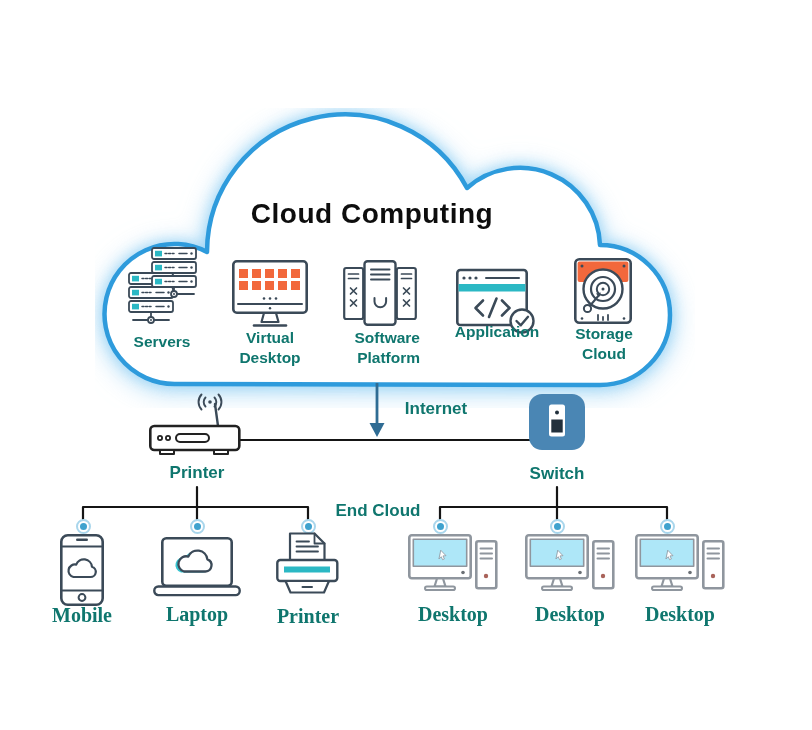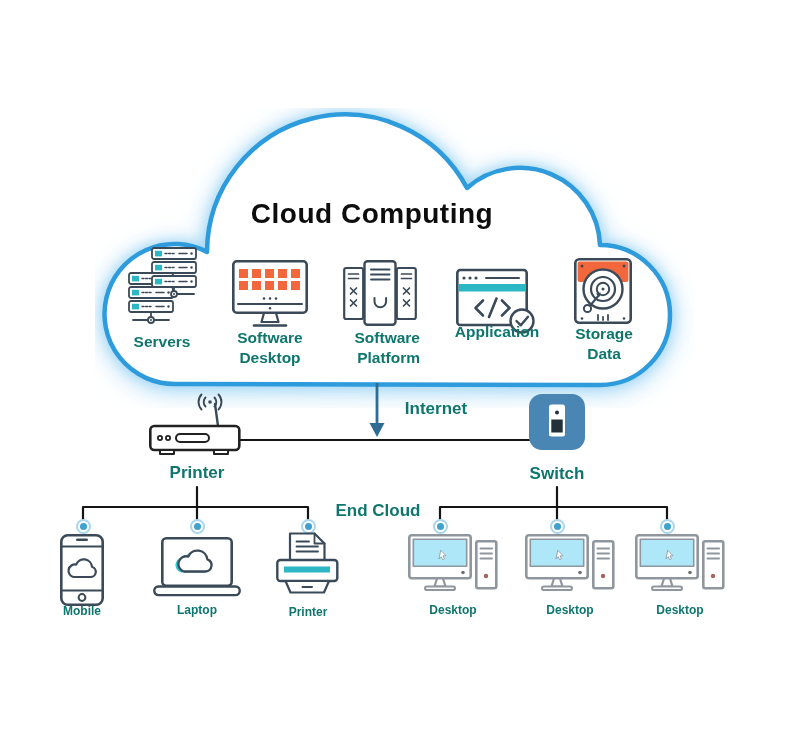--- a/index.html
+++ b/index.html
@@ -2,21 +2,21 @@
 <html><head>
 <meta charset="utf-8">
 <style>
   html,body{margin:0;padding:0;background:#fff;}
   .canvas{position:relative;width:812px;height:730px;background:#fff;
           font-family:"Liberation Sans",sans-serif;overflow:hidden;margin-top:20px;}
   .abs{position:absolute;}
   .lbl{position:absolute;text-align:center;color:#0f766e;font-weight:700;}
   .svc-lbl{font-size:15.5px;line-height:20px;}
   .net-lbl{font-size:17px;}
-  .dev-lbl{font-size:12px;}
+  .dev-lbl{font-size:20px;font-family:Liberation Serif, serif;}
   .title{position:absolute;text-align:center;color:#0D0D0D;font-weight:700;
          font-size:28px;letter-spacing:.5px;}
   
   svg.icon{stroke:#3B4A58;fill:none;stroke-width:2.2;stroke-linecap:round;stroke-linejoin:round;}
   svg.icon-gray{stroke:#8F969E;fill:none;stroke-width:2.4;stroke-linecap:round;stroke-linejoin:round;}
   .cloud-path{filter:drop-shadow(0 0 7px rgba(150,210,245,.85)) drop-shadow(0 4px 12px rgba(140,205,243,.65));}
   .dot{position:absolute;width:15px;height:15px;border-radius:50%;background:#fff;
        border:2px solid #A9D6EC;box-sizing:border-box;display:flex;align-items:center;justify-content:center;}
   .dot::after{content:"";width:7px;height:7px;border-radius:50%;background:#3FA2CE;}
   .overlay{position:absolute;left:0;top:0;pointer-events:none;}
@@ -111,21 +111,21 @@
       <g fill="#3B4A58" stroke="none">
         <circle cx="32" cy="38.5" r="1.3"></circle>
           <circle cx="38" cy="38.5" r="1.3"></circle>
           <circle cx="44" cy="38.5" r="1.3"></circle>
         <circle cx="38" cy="48.3" r="1.2"></circle>
       </g>
       <line x1="6" y1="44" x2="70" y2="44" stroke-width="2"></line>
       <path d="M 32 53 L 29.5 62 L 46.5 62 L 44 53 Z" fill="#fff" stroke-width="2.2"></path>
       <line x1="22" y1="65.5" x2="54" y2="65.5" stroke-width="2.6"></line>
     </svg>
-    <div class="lbl svc-lbl" style="left:235px;top:308px;width:70px;">Software Desktop</div>
+    <div class="lbl svc-lbl" style="left:235px;top:308px;width:70px;">Virtual Desktop</div>
   </div>
 
   <div>
     <svg class="icon abs" style="left:343px;top:240px;" width="74" height="68" viewBox="0 0 74 68">
       <rect x="1.2" y="8" width="19" height="51" rx="2" fill="#fff" stroke-width="2.2"></rect>
       <rect x="53.8" y="8" width="19" height="51" rx="2" fill="#fff" stroke-width="2.2"></rect>
       <g stroke-width="1.7">
         <line x1="5.5" y1="14" x2="15.5" y2="14"></line>
           <line x1="5.5" y1="18.5" x2="15.5" y2="18.5"></line>
         <path d="M 7.5 28 l 6 6 M 13.5 28 l -6 6 M 7.5 40 l 6 6 M 13.5 40 l -6 6"></path>
@@ -181,21 +181,21 @@
       <g fill="#3B4A58" stroke="none">
         <circle cx="8" cy="60.5" r="1.3"></circle>
           <circle cx="50" cy="60.5" r="1.3"></circle>
       </g>
       <g stroke-width="1.8">
         <line x1="24" y1="57" x2="24" y2="62"></line>
           <line x1="29" y1="59" x2="29" y2="62"></line>
           <line x1="34" y1="57" x2="34" y2="62"></line>
       </g>
     </svg>
-    <div class="lbl svc-lbl" style="left:574px;top:304px;width:60px;">Storage Data</div>
+    <div class="lbl svc-lbl" style="left:574px;top:304px;width:60px;">Storage Cloud</div>
   </div>
 
   <div class="lbl net-lbl" style="left:391px;top:379px;width:90px;text-align:center;">Internet</div>
 
   <div>
     <svg class="icon abs" style="left:149px;top:372px;" width="96" height="64" viewBox="0 0 96 64">
       <g stroke-width="1.9">
         <path d="M 56.5 5.5 A 6.5 6.5 0 0 0 56.5 14.5"></path>
         <path d="M 52.5 2.5 A 11 11 0 0 0 52.5 17.5"></path>
         <path d="M 65.5 5.5 A 6.5 6.5 0 0 1 65.5 14.5"></path>

